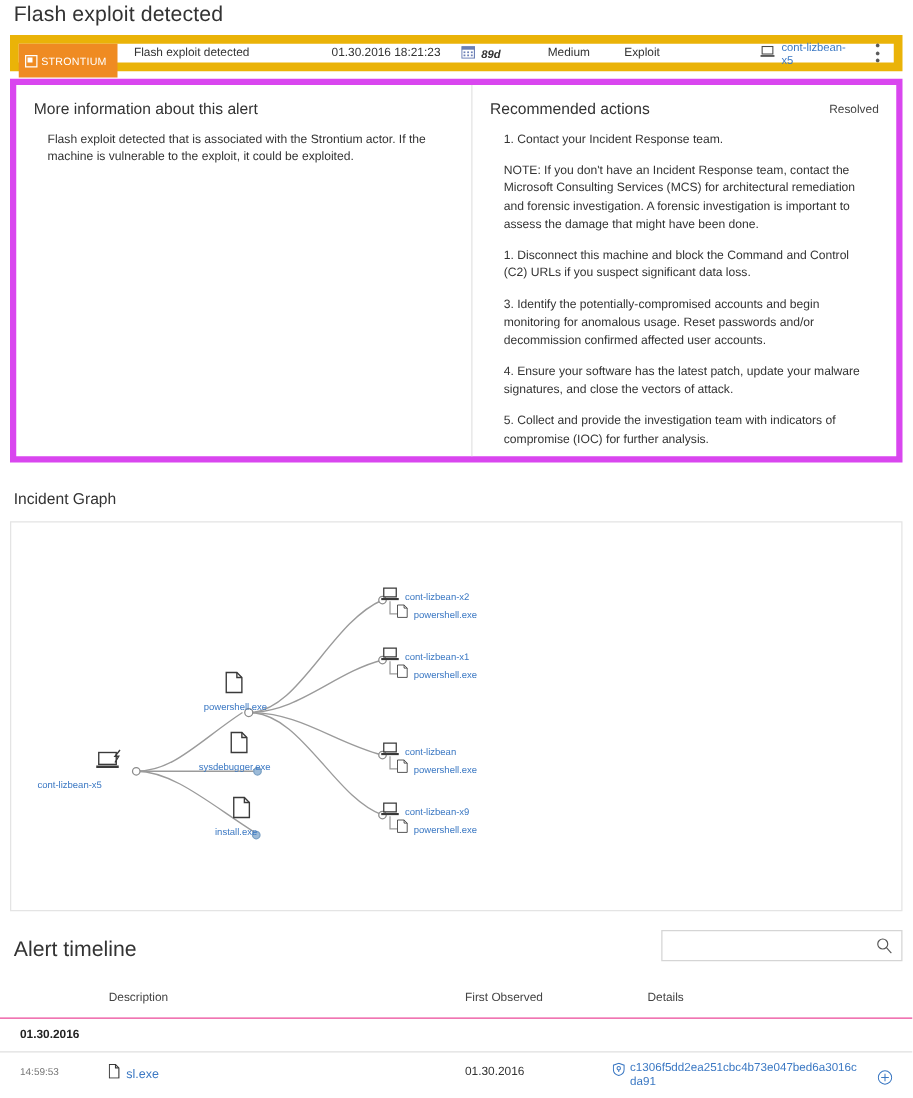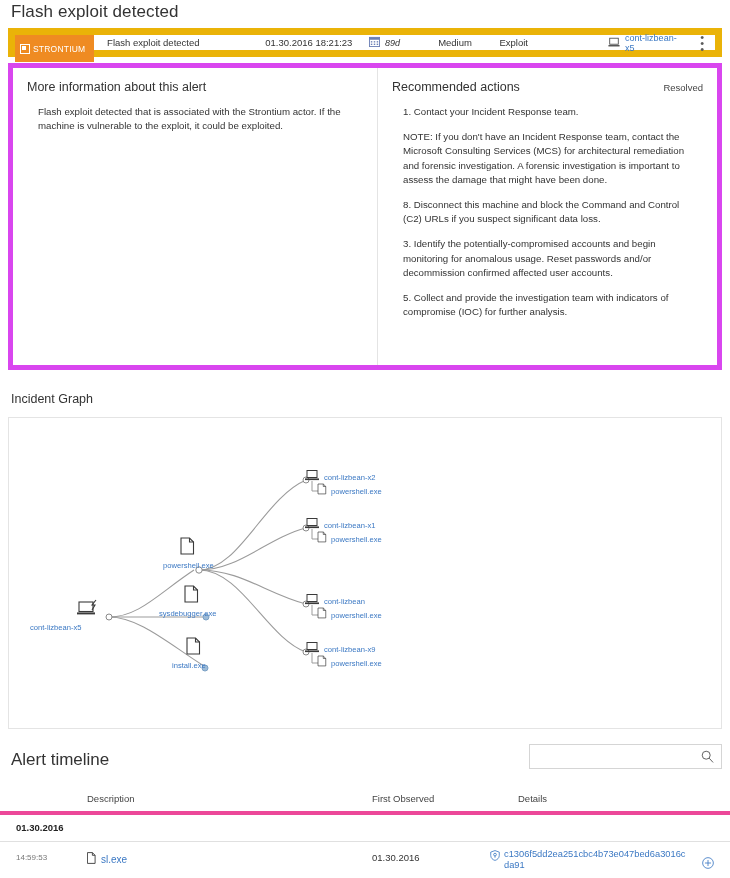--- a/index.html
+++ b/index.html
@@ -43,21 +43,21 @@
     position: relative; flex: 0 0 auto;
   }
   .actor-badge .glyph::after {
     content: ""; position: absolute; left: 1px; top: 1px;
     width: 4px; height: 4px; background: #ffffff;
   }
   .bar-cell { font-size: 9.5px; color: #333; white-space: nowrap; }
   .c-title { margin-left: 13px; width: 160px; }
   .c-date  { width: 105px; text-align: left; }
   .c-age   { width: 70px; display: flex; align-items: center; gap: 5px; }
-  .c-age .agetext { font-style: italic; font-weight: normal; font-size: 9px; }
+  .c-age .agetext { font-style: italic; font-weight: bold; font-size: 9px; }
   .c-sev   { width: 62px; }
   .c-cat   { width: 110px; }
   .c-host  { display: flex; align-items: center; gap: 5px; margin-left: auto; }
   .c-host .hostname { color: #3b78c3; font-size: 9px; }
   .ellipsis-btn {
     width: 18px; text-align: center; color: #5a5a5a;
     font-size: 11px; line-height: 6px; letter-spacing: 0;
     margin-left: 8px; margin-right: 4px; cursor: pointer;
   }
   .ellipsis-btn span { display:block; }
@@ -115,21 +115,21 @@
   .tl-search input {
     border: 0; outline: none; flex: 1;
     font-size: 10px; padding: 0 6px;
     font-family: "Liberation Sans", sans-serif;
     color: #333; background: transparent;
   }
   .tl-search .s-ico { padding-right: 7px; display: flex; }
 
   .tl-head {
     position: absolute; left: 0; top: 793px; width: 730px;
-    border-bottom: 4px solid #ec4899; height: 22px;
+    border-bottom: 1px solid #ec4899; height: 22px;
   }
   .tl-head span {
     position: absolute; font-size: 9.5px; color: #444; top: 0;
   }
   .h-desc  { left: 87px; }
   .h-first { left: 372px; }
   .h-det   { left: 490px; margin-left: 28px; }
 
   .tl-daygroup {
     position: absolute; left: 0; top: 822px; width: 730px;
@@ -221,22 +221,23 @@
     </div>
 
     <div class="panel-div"></div>
 
     <div class="panel-right">
       <div class="panel-h">Recommended actions</div>
       <div class="resolved-tag">Resolved</div>
       <div class="panel-body">
         <p class="rec-line">1. Contact your Incident Response team.</p>
         <p class="rec-line">NOTE: If you don't have an Incident Response team, contact the Microsoft Consulting Services (MCS) for architectural remediation and forensic investigation. A forensic investigation is important to assess the damage that might have been done.</p>
-        <p class="rec-line">8. Disconnect this machine and block the Command and Control (C2) URLs if you suspect significant data loss.</p>
+        <p class="rec-line">1. Disconnect this machine and block the Command and Control (C2) URLs if you suspect significant data loss.</p>
         <p class="rec-line">3. Identify the potentially-compromised accounts and begin monitoring for anomalous usage. Reset passwords and/or decommission confirmed affected user accounts.</p>
+        <p class="rec-line">4. Ensure your software has the latest patch, update your malware signatures, and close the vectors of attack.</p>
         <p class="rec-line">5. Collect and provide the investigation team with indicators of compromise (IOC) for further analysis.</p>
         <div class="rec-gap"></div>
       </div>
     </div>
   </div>
 
   <div class="graph-title">Incident Graph</div>
 
   <div class="graph-box">
     <svg width="712" height="310" viewBox="0 0 712 310">

